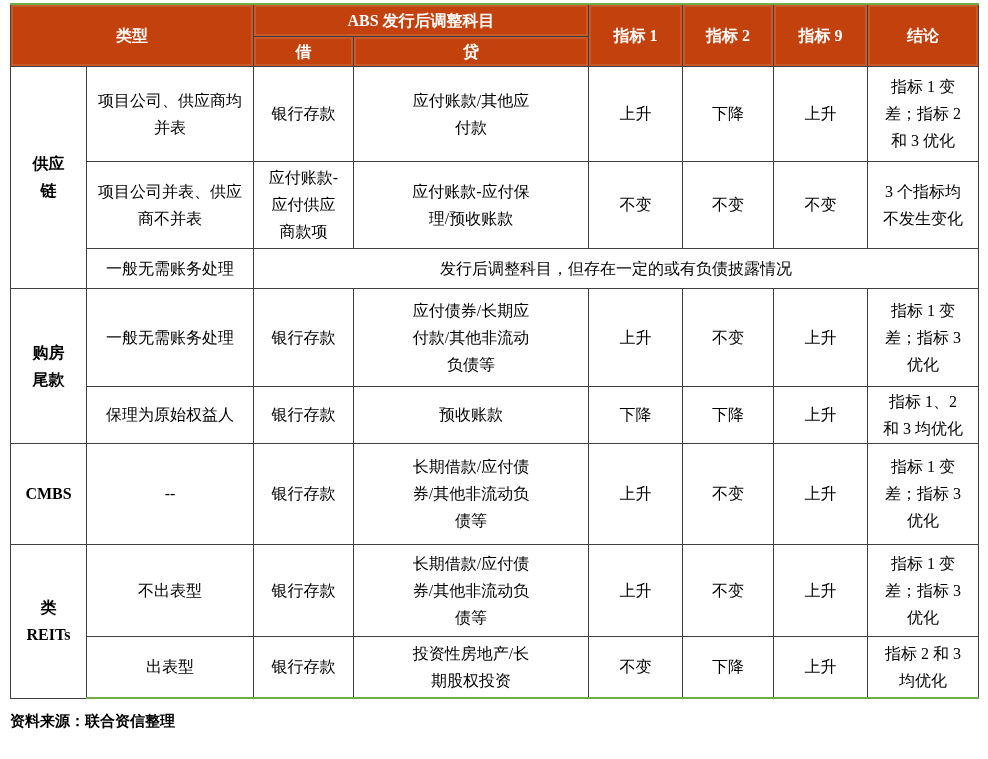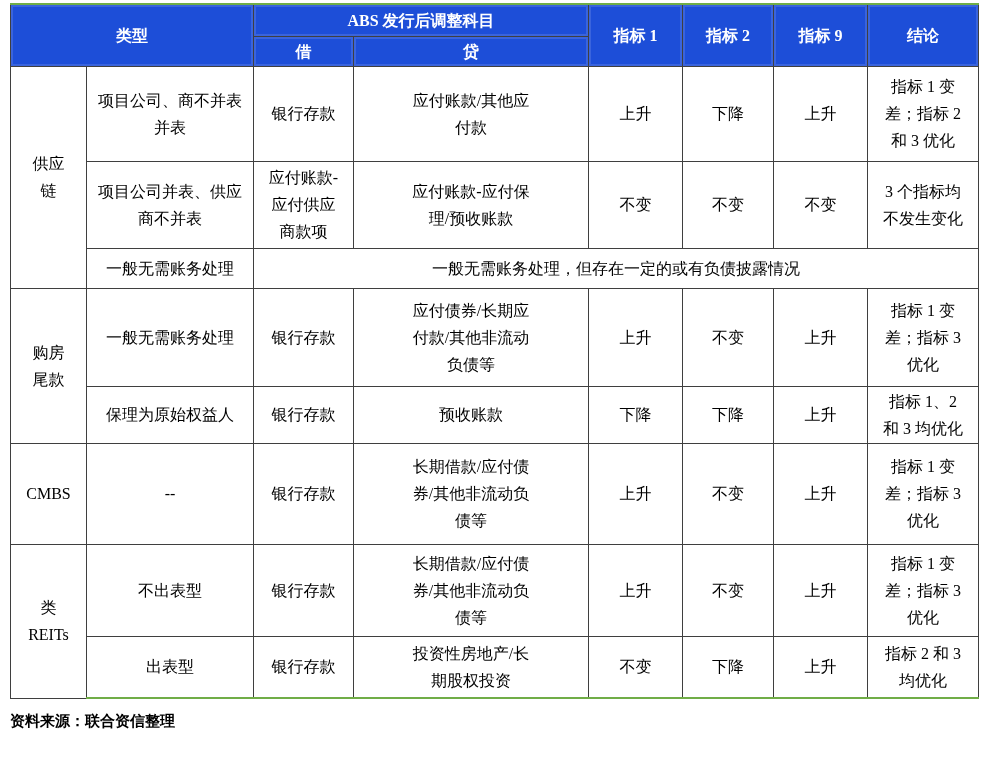--- a/index.html
+++ b/index.html
@@ -31,29 +31,29 @@
     border: 1px solid #3f3f3f;
     text-align: center;
     vertical-align: middle;
     white-space: pre-line;
     font-size: 16px;
     line-height: 27px;
     padding: 1px 4px;
     overflow: hidden;
   }
   thead th {
-    background: #1d4ed8;
+    background: #c2410c;
     color: #ffffff;
     font-weight: bold;
     box-shadow: inset 0 0 0 2px rgba(255,255,255,0.13);
     border-color: #3f3f3f;
   }
   thead tr:first-child th { border-top: 2px solid #6fad47; }
   tbody tr:last-child td { border-bottom: 2px solid #70ad47; }
-  td.group { font-weight: normal; }
+  td.group { font-weight: bold; }
   .source-line {
     margin: 13px 0 0 10px;
     font-weight: bold;
     font-size: 15px;
   }
   
   col.c1 { width: 76px; }
   col.c2 { width: 167px; }
   col.c3 { width: 100px; }
   col.c4 { width: 235px; }
@@ -90,21 +90,21 @@
       </tr>
       <tr style="height:30px">
         <th>借</th>
         <th>贷</th>
       </tr>
     </thead>
     <tbody>
       <tr style="height:95px">
         <td class="group" rowspan="3">供应
 链</td>
-        <td>项目公司、商不并表
+        <td>项目公司、供应商均
 并表</td>
         <td>银行存款</td>
         <td>应付账款/其他应
 付款</td>
         <td>上升</td>
         <td>下降</td>
         <td>上升</td>
         <td>指标 1 变
 差；指标 2
 和 3 优化</td>
@@ -118,21 +118,21 @@
         <td>应付账款-应付保
 理/预收账款</td>
         <td>不变</td>
         <td>不变</td>
         <td>不变</td>
         <td>3 个指标均
 不发生变化</td>
       </tr>
       <tr style="height:40px">
         <td>一般无需账务处理</td>
-        <td colspan="6">一般无需账务处理，但存在一定的或有负债披露情况</td>
+        <td colspan="6">发行后调整科目，但存在一定的或有负债披露情况</td>
       </tr>
       <tr style="height:98px">
         <td class="group" rowspan="2">购房
 尾款</td>
         <td>一般无需账务处理</td>
         <td>银行存款</td>
         <td>应付债券/长期应
 付款/其他非流动
 负债等</td>
         <td>上升</td>

